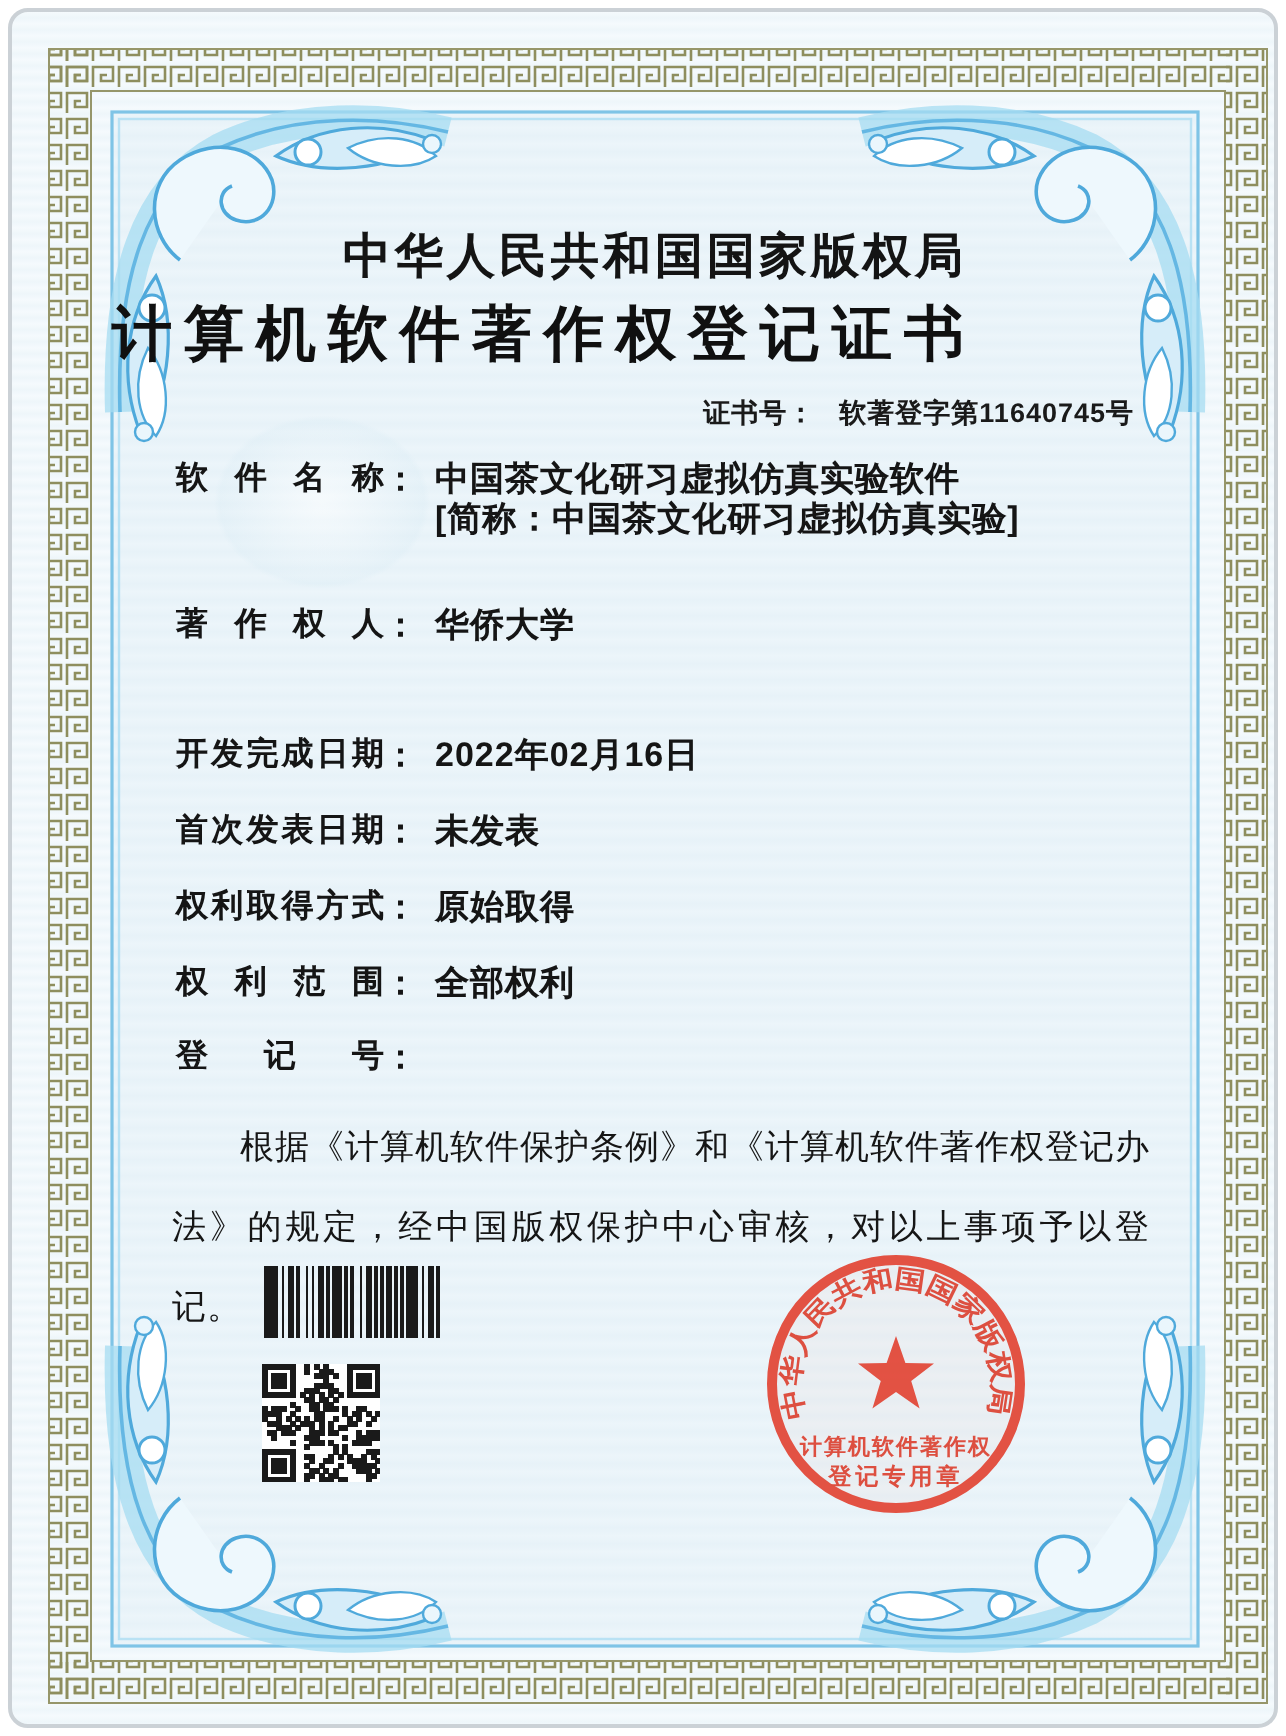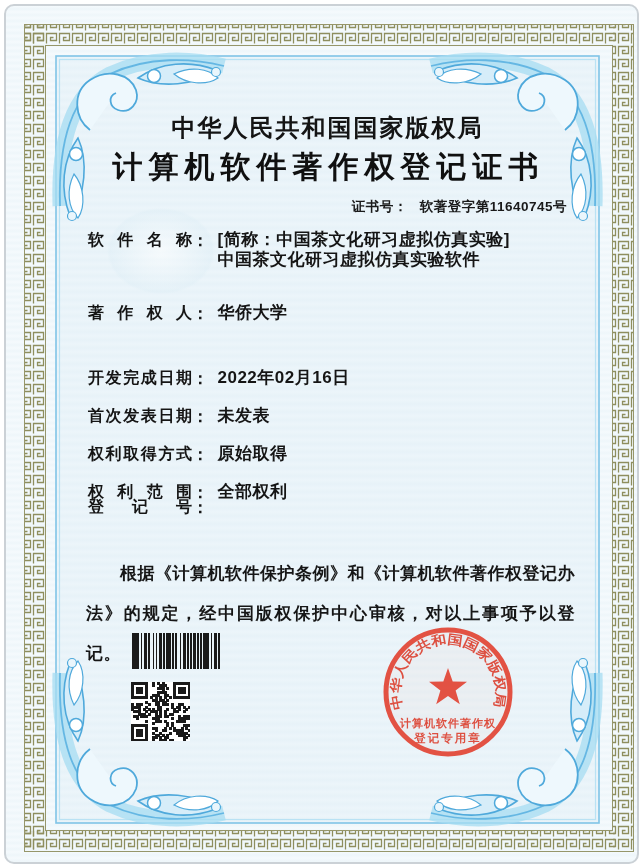--- a/index.html
+++ b/index.html
@@ -9,35 +9,35 @@
     overflow:hidden;}
   .inner-paper{position:absolute;left:50px;top:50px;width:543px;height:767px;
     background:repeating-linear-gradient(180deg,#ecf5fa 0px,#e7f2f8 4px,#ecf5fa 8px);}
   .watermark{position:absolute;left:80px;top:185px;width:150px;height:120px;border-radius:50%;
     background:radial-gradient(closest-side,rgba(255,255,255,0.85),rgba(215,234,243,0.4) 68%,rgba(215,234,243,0) 72%);
     opacity:.65;}
   .frame-svg{position:absolute;left:0;top:0;}
   .issuer{position:absolute;left:50px;top:106px;width:543px;text-align:center;
     font-family:"Liberation Serif", serif;font-weight:bold;color:#141414;
     font-size:24px;letter-spacing:2px;white-space:nowrap;}
-  .doc-title{position:absolute;left:50px;top:141px;width:545px;text-align:center;
+  .doc-title{position:absolute;left:50px;top:141px;width:545px;text-align:left;
     font-family:"Liberation Serif", serif;font-weight:bold;color:#101010;
     font-size:30px;letter-spacing:6px;white-space:nowrap;}
   .certno{position:absolute;top:192px;right:70px;font-size:13.5px;font-weight:bold;
     color:#1a1a1a;letter-spacing:.5px;white-space:nowrap;}
   .certno .gap{display:inline-block;width:12px;}
   .row{position:absolute;left:82px;display:flex;align-items:flex-start;color:#151515;}
   .row .label{width:104px;font-size:16px;font-weight:bold;text-align:justify;
     text-align-last:justify;line-height:20px;}
   .row .colon{font-size:16.5px;font-weight:bold;line-height:20px;}
   .row .value{margin-left:9px;font-size:17px;font-weight:bold;line-height:20px;
     letter-spacing:.5px;white-space:nowrap;}
   .row .value .vline{display:block;}
   .statement{position:absolute;left:80px;top:548px;width:489px;
-    font-family:"Liberation Serif", serif;font-weight:700;color:#161616;
+    font-family:"Liberation Serif", serif;font-weight:400;color:#161616;
     font-size:17px;line-height:40px;text-align:justify;text-indent:2em;letter-spacing:.5px;}
   .barcode{position:absolute;left:126px;top:627px;width:91px;height:36px;display:flex;}
   .barcode .bar{height:100%;}
   .qrcode{position:absolute;left:125px;top:676px;width:59px;height:59px;background:#ffffff;}
   .seal{position:absolute;left:374px;top:618px;width:136px;height:136px;opacity:.88;}
   .issue-date{position:absolute;left:386px;top:750px;font-size:17px;font-weight:bold;
     color:#111111;letter-spacing:1px;white-space:nowrap;}
 </style>
 </head>
 <body>
@@ -85,22 +85,22 @@
 
   <div class="issuer">中华人民共和国国家版权局</div>
   <div class="doc-title">计算机软件著作权登记证书</div>
 
   <div class="certno"><span>证书号</span><span>：</span><span class="gap"></span><span>软著登字第11640745号</span></div>
 
   <div class="row" style="top:224px">
     <span class="label">软件名称</span>
       <span class="colon">：</span>
     <span class="value">
+      <span class="vline">中国茶文化研习虚拟仿真实验软件</span>
       <span class="vline">[简称：中国茶文化研习虚拟仿真实验]</span>
-      <span class="vline">中国茶文化研习虚拟仿真实验软件</span>
     </span>
   </div>
 
   <div class="row" style="top:297px">
     <span class="label">著作权人</span>
       <span class="colon">：</span>
     <span class="value">华侨大学</span>
   </div>
 
   <div class="row" style="top:362px">
@@ -120,21 +120,21 @@
       <span class="colon">：</span>
     <span class="value">原始取得</span>
   </div>
 
   <div class="row" style="top:476px">
     <span class="label">权利范围</span>
       <span class="colon">：</span>
     <span class="value">全部权利</span>
   </div>
 
-  <div class="row" style="top:491px">
+  <div class="row" style="top:513px">
     <span class="label">登记号</span>
       <span class="colon">：</span>
   </div>
 
   <div class="statement">根据《计算机软件保护条例》和《计算机软件著作权登记办法》的规定，经中国版权保护中心审核，对以上事项予以登记。</div>
 
   <div class="barcode" id="barcode">
       <div class="bar" style="flex-grow: 5; background: rgb(26, 26, 26);"></div>
       <div class="bar" style="flex-grow: 1; background: transparent;"></div>
       <div class="bar" style="flex-grow: 1; background: rgb(26, 26, 26);"></div>

